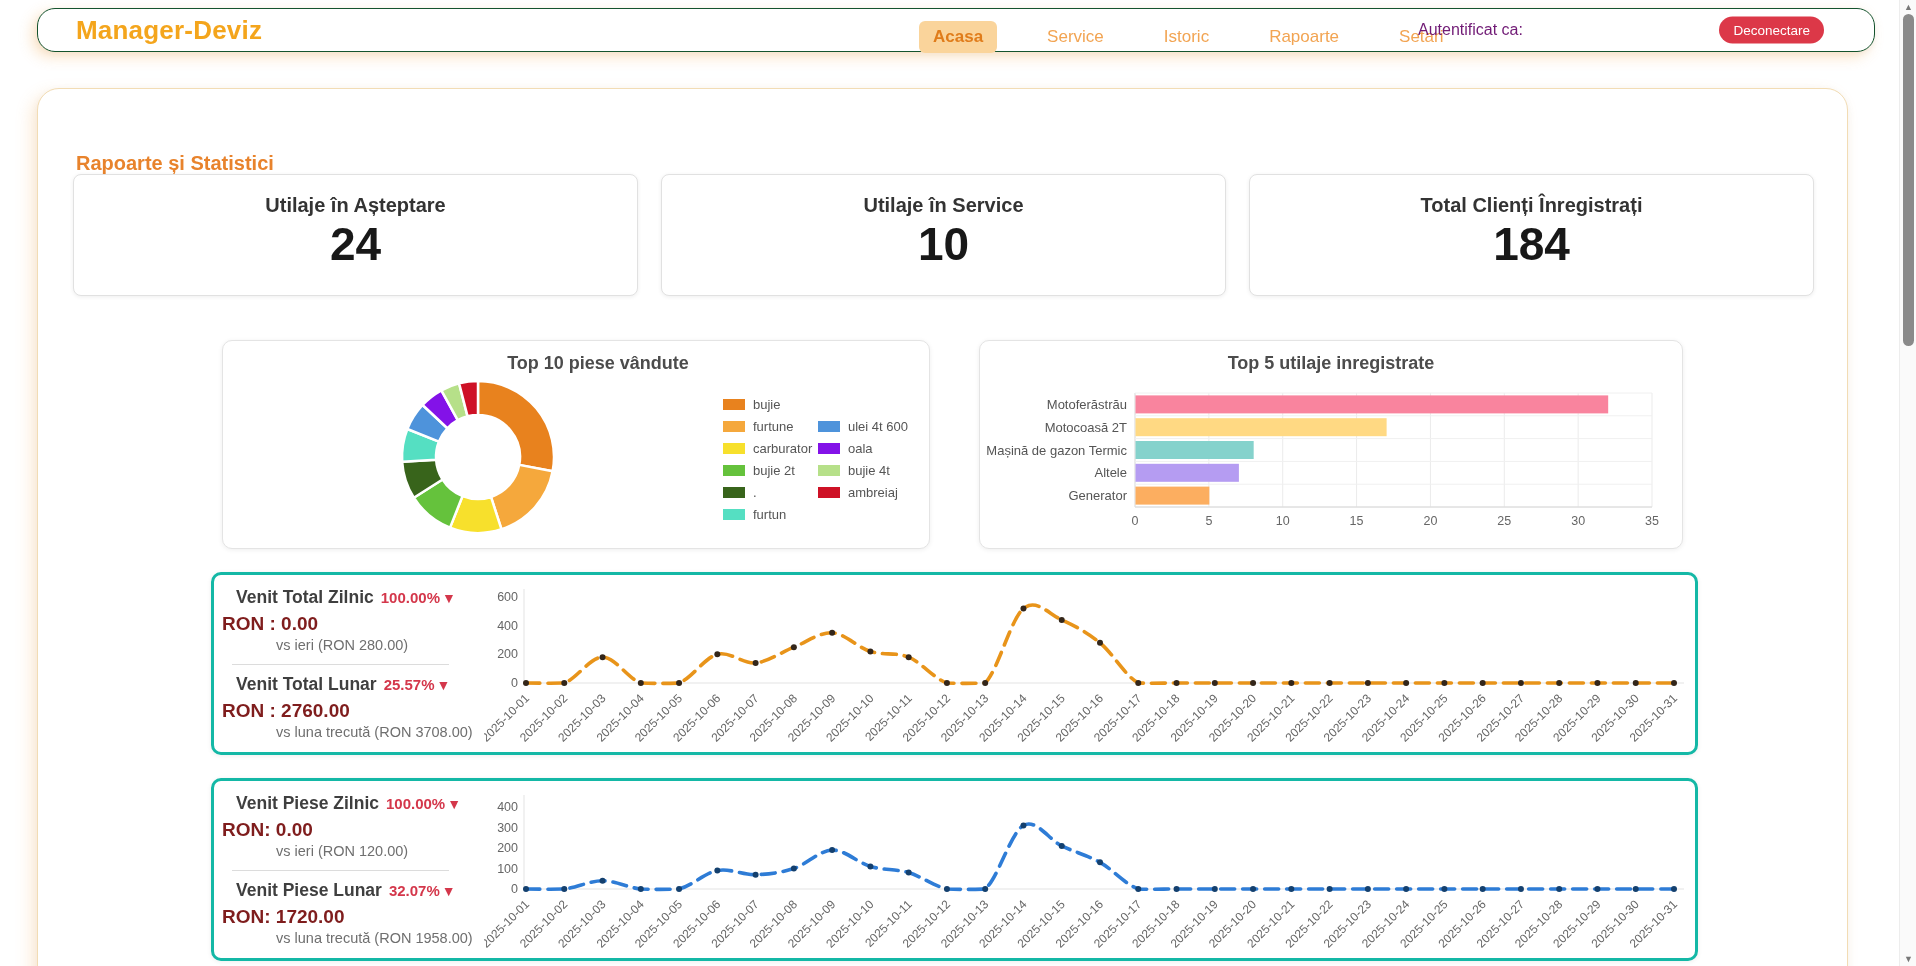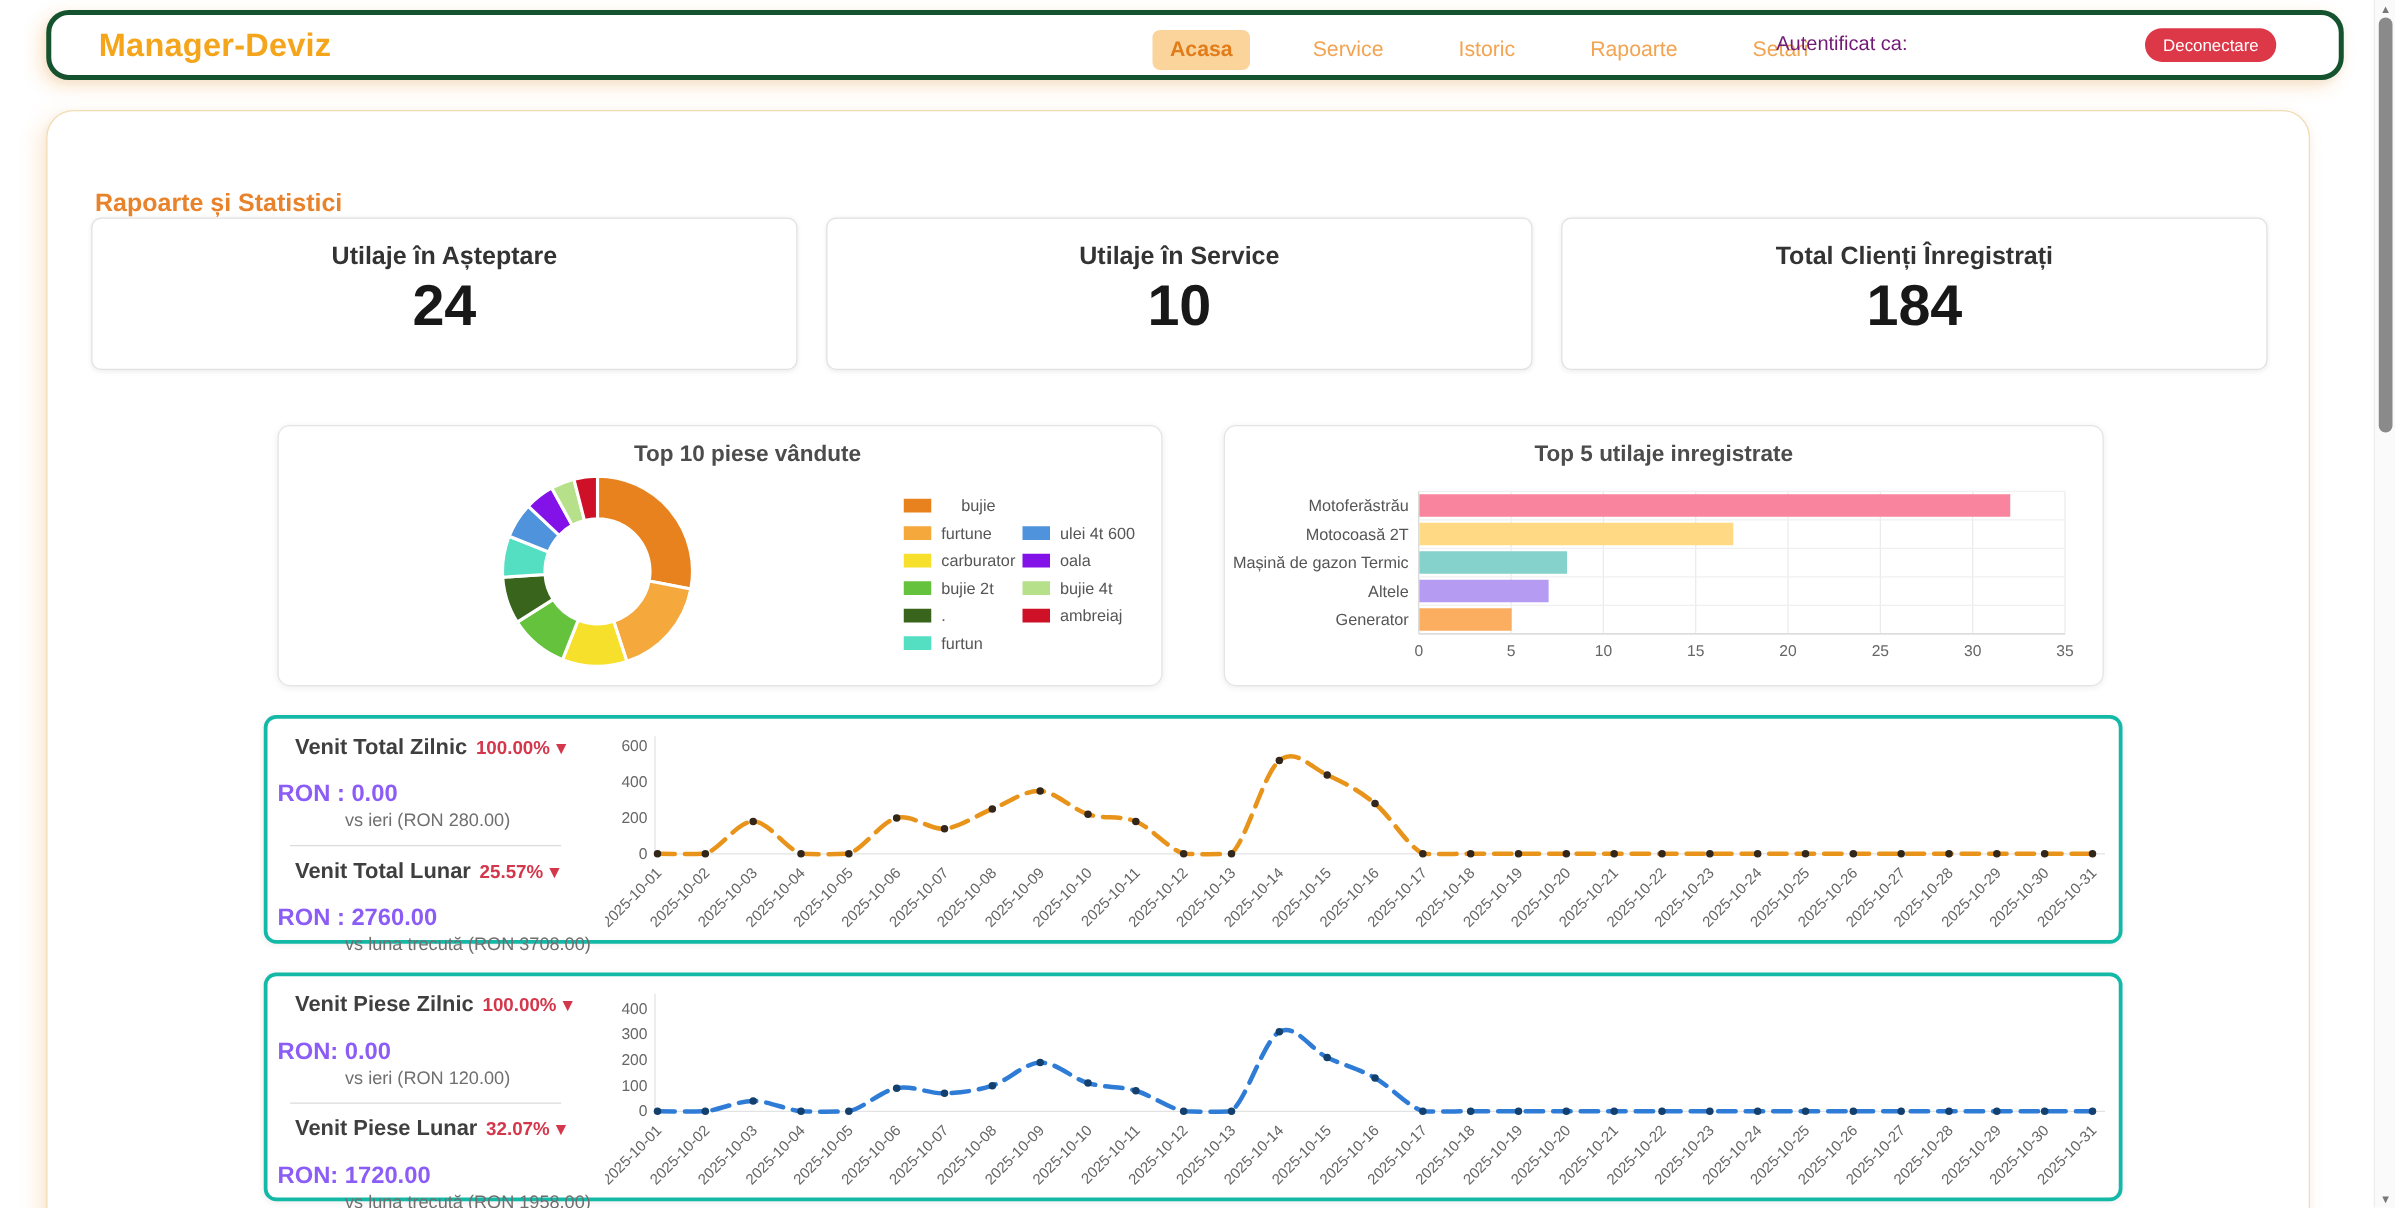--- a/index.html
+++ b/index.html
@@ -1,21 +1,21 @@
 <!DOCTYPE html>
 <html><head>
 <meta charset="utf-8">
 <style>
   html,body{width:1916px;height:966px;margin:0;overflow:hidden;background:#fff;
     font-family:"Liberation Sans",sans-serif;}
   *{box-sizing:border-box;}
 
   
-  .header-card{position:absolute;left:37px;top:8px;width:1838px;height:56px;background:#fff;
-    border:4px solid #14532d;border-radius:18px;
+  .header-card{position:absolute;left:37px;top:8px;width:1838px;height:44px;background:#fff;
+    border:1px solid #14532d;border-radius:18px;
     box-shadow:-5px 5px 14px rgba(243,166,74,.30), 0 2px 6px rgba(0,0,0,.04);
     display:flex;align-items:center;}
   .brand{position:absolute;left:38px;top:50%;transform:translateY(-50%);
     font-size:26px;font-weight:800;color:#F4A51C;letter-spacing:.2px;}
   .main-nav{position:absolute;left:881px;top:0;height:56px;display:flex;align-items:center;gap:40px;}
   .nav-link{font-size:17px;color:#F2A452;text-decoration:none;white-space:nowrap;padding:6px 10px;border-radius:6px;}
   .nav-link.active{background:#FAD49B;color:#E07C1A;font-weight:700;padding:6px 14px;}
   .auth-label{position:absolute;left:1380px;top:50%;transform:translateY(-50%);
     font-size:16px;color:#701a75;white-space:nowrap;}
   .logout-btn{position:absolute;right:50px;top:50%;transform:translateY(-50%);
@@ -50,21 +50,21 @@
   .bar-svg{position:absolute;left:0;top:38px;}
 
   
   .venit-card{position:absolute;left:173px;top:483px;width:1487px;height:183px;background:#fff;
     border:3px solid #14b8a6;border-radius:10px;box-shadow:0 1px 5px rgba(0,0,0,.07);}
   .venit-card.second{top:689px;}
   .venit-panel{position:absolute;left:0;top:0;width:280px;height:100%;padding-top:12px;}
   .vp-title{padding-left:22px;font-size:17.5px;font-weight:600;color:#3F3F3F;white-space:nowrap;}
   .vp-pct{font-size:15px;font-weight:700;color:#D4374B;margin-left:7px;}
   .vp-arrow{font-size:14px;color:#D4374B;margin-left:2px;}
-  .vp-amount{padding-left:8px;margin-top:17px;font-size:19px;font-weight:800;color:#8b5cf6;}
+  .vp-amount{padding-left:8px;margin-top:5px;font-size:19px;font-weight:800;color:#7f1d1d;}
   .vp-vs{padding-left:62px;margin-top:2px;font-size:14.5px;color:#6F6F6F;white-space:nowrap;}
   .vp-divider{margin:11px 45px 9px 18px;border-top:1px solid #DCDCDC;}
   .line-svg{position:absolute;left:270px;top:6px;}
 
   svg text{font-family:"Liberation Sans",sans-serif;}
 
   
   .scrollbar{position:absolute;right:0;top:0;width:17px;height:966px;background:#FAFAFA;
     border-left:1px solid #EDEDED;}
   .scroll-thumb{position:absolute;left:3px;top:14px;width:11px;height:332px;background:#8A8A8A;border-radius:7px;}
@@ -114,21 +114,21 @@
         <path d="M103.485291572496 152.28029523843168 A76 76 0 0 1 52.02253399596446 150.6630129275071 L64.53876878724351 119.05061240730656 A42 42 0 0 0 92.97871376374779 119.94437368439645 Z" fill="#F7E02C" stroke="#ffffff" stroke-width="2.5" stroke-linejoin="round"></path>
         <path d="M52.02253399596446 150.6630129275071 A76 76 0 0 1 15.831077661846834 120.72283641840372 L44.53822712891536 102.50472538911784 A42 42 0 0 0 64.53876878724351 119.05061240730656 Z" fill="#65C23C" stroke="#ffffff" stroke-width="2.5" stroke-linejoin="round"></path>
         <path d="M15.831077661846834 120.72283641840372 A76 76 0 0 1 4.149968639451359 84.77207948422776 L38.08287740601259 82.63720182023113 A42 42 0 0 0 44.53822712891536 102.50472538911784 Z" fill="#38641B" stroke="#ffffff" stroke-width="2.5" stroke-linejoin="round"></path>
         <path d="M4.149968639451359 84.77207948422776 A76 76 0 0 1 9.336987072492903 52.02253399596445 L40.94938759269345 64.53876878724351 A42 42 0 0 0 38.08287740601259 82.63720182023113 Z" fill="#55DFC2" stroke="#ffffff" stroke-width="2.5" stroke-linejoin="round"></path>
         <path d="M9.336987072492903 52.02253399596445 A76 76 0 0 1 24.598384315972744 27.974419949419634 L49.38331764830073 51.24902155099506 A42 42 0 0 0 40.94938759269345 64.53876878724351 Z" fill="#4E93DB" stroke="#ffffff" stroke-width="2.5" stroke-linejoin="round"></path>
         <path d="M24.598384315972744 27.974419949419634 A76 76 0 0 1 43.38672076826964 13.400692316666365 L59.76634568772796 43.19511943815773 A42 42 0 0 0 49.38331764830073 51.24902155099506 Z" fill="#8312E8" stroke="#ffffff" stroke-width="2.5" stroke-linejoin="round"></path>
         <path d="M43.38672076826964 13.400692316666365 A76 76 0 0 1 61.09956857547107 6.387679754224024 L69.55502473907612 39.31950723259749 A42 42 0 0 0 59.76634568772796 43.19511943815773 Z" fill="#B6E089" stroke="#ffffff" stroke-width="2.5" stroke-linejoin="round"></path>
         <path d="M61.09956857547107 6.387679754224024 A76 76 0 0 1 79.99999999999999 4 L79.99999999999999 38 A42 42 0 0 0 69.55502473907612 39.31950723259749 Z" fill="#CE1126" stroke="#ffffff" stroke-width="2.5" stroke-linejoin="round"></path>
       </svg>
     <div id="donut-legend" class="donut-legend">
-        <div class="legend-item" style="grid-area: 1 / 1; gap: 16px;">
+        <div class="legend-item" style="grid-area: 1 / 1;">
           <span class="legend-swatch" style="background: rgb(232, 130, 30);"></span>
           <span class="legend-label">bujie</span>
         </div>
         <div class="legend-item" style="grid-area: 2 / 1;">
           <span class="legend-swatch" style="background: rgb(245, 168, 60);"></span>
           <span class="legend-label">furtune</span>
         </div>
         <div class="legend-item" style="grid-area: 3 / 1;">
           <span class="legend-swatch" style="background: rgb(247, 224, 44);"></span>
           <span class="legend-label">carburator</span>

